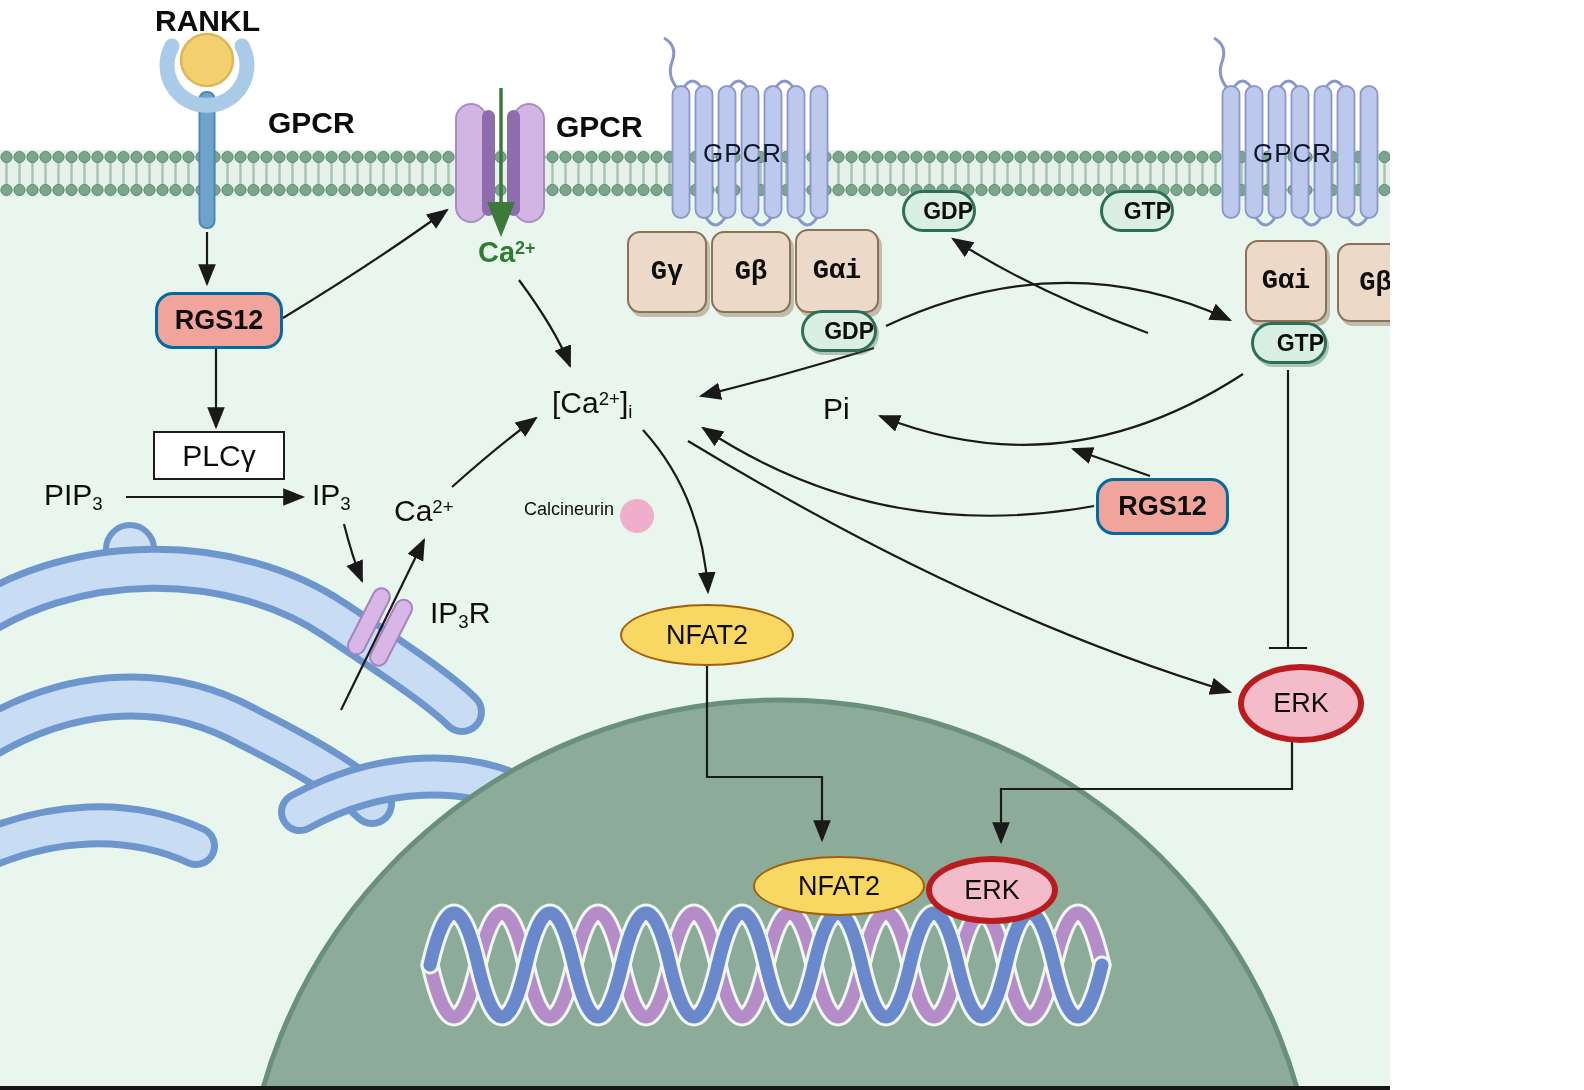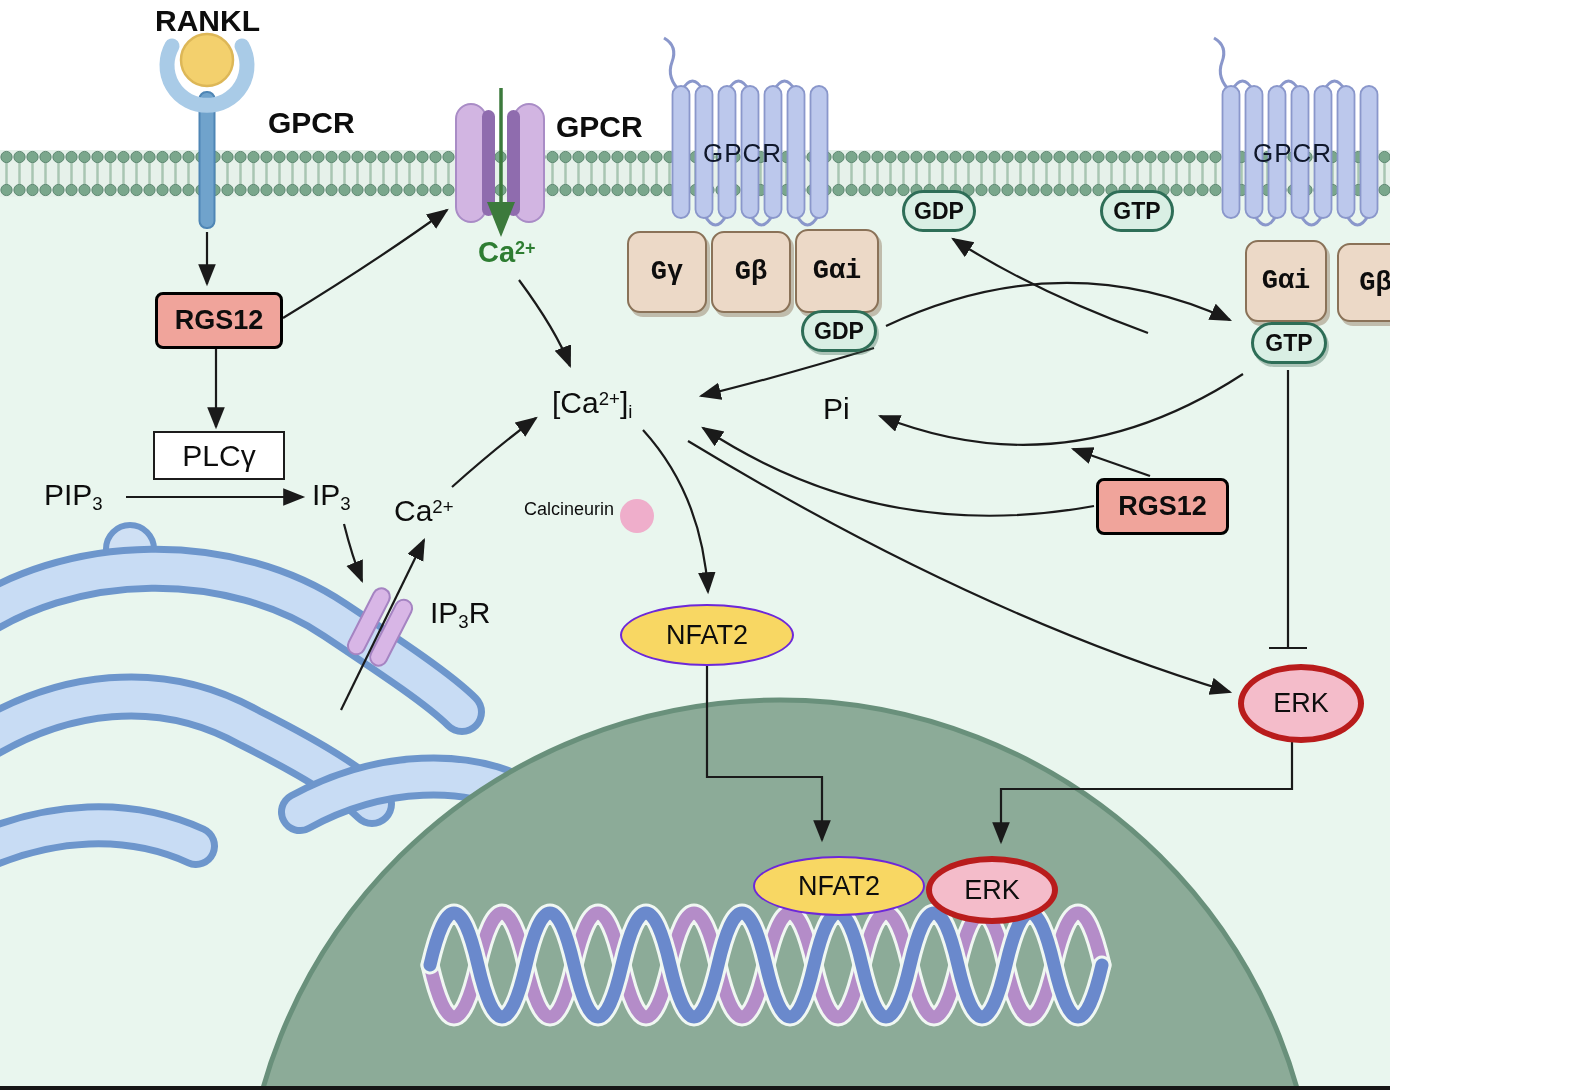--- a/index.html
+++ b/index.html
@@ -14,39 +14,39 @@
   .lbl.green{color:#2e7d32;font-weight:700;font-size:29px;}
   .lbl.big{font-size:30px;}
   sup{font-size:62%;position:relative;top:-0.45em;vertical-align:baseline;}
   sub{font-size:62%;position:relative;top:0.28em;vertical-align:baseline;}
   .gbox{
     position:absolute;display:flex;align-items:center;justify-content:center;
     background:#ecd9c7;border:2px solid #8a7258;border-radius:13px;
     font-weight:700;font-size:27px;box-shadow:3px 4px 0 rgba(125,95,65,.38);z-index:3;font-family:Liberation Mono, monospace;
   }
   .pill{
-    position:absolute;display:flex;align-items:center;justify-content:center;
+    position:absolute;display:flex;align-items:center;justify-content:flex-end;
     background:#d9efe4;border:3px solid #2e6e57;border-radius:999px;
     font-weight:700;font-size:23px;z-index:3;
   }
   .pill.shadowed{box-shadow:2px 3px 0 rgba(60,100,80,.35);}
   .rgs12{
     position:absolute;display:flex;align-items:center;justify-content:center;
-    background:#f0a49b;border:3px solid #000000;border-radius:8px;
+    background:#f0a49b;border:3px solid #0369a1;border-radius:18px;
     font-weight:700;font-size:27px;z-index:3;
   }
   .plc{
     position:absolute;display:flex;align-items:center;justify-content:center;
     background:#ffffff;border:2px solid #1c1c1c;font-size:30px;z-index:3;
   }
   .oval-node{
     position:absolute;display:flex;align-items:center;justify-content:center;
     border-radius:50%;font-size:27px;z-index:3;
   }
-  .nfat2{background:#f8d763;border:2px solid #6d28d9;}
+  .nfat2{background:#f8d763;border:2px solid #a16207;}
   .erk{background:#f4bcca;border:6px solid #b91c1c;}
   .calc-dot{position:absolute;width:34px;height:34px;border-radius:50%;background:#efaecb;z-index:2;}
 </style>
 </head>
 <body>
 
 <div class="stage">
 
 <svg width="1584" height="1090" viewBox="0 0 1584 1090">
   <defs>

